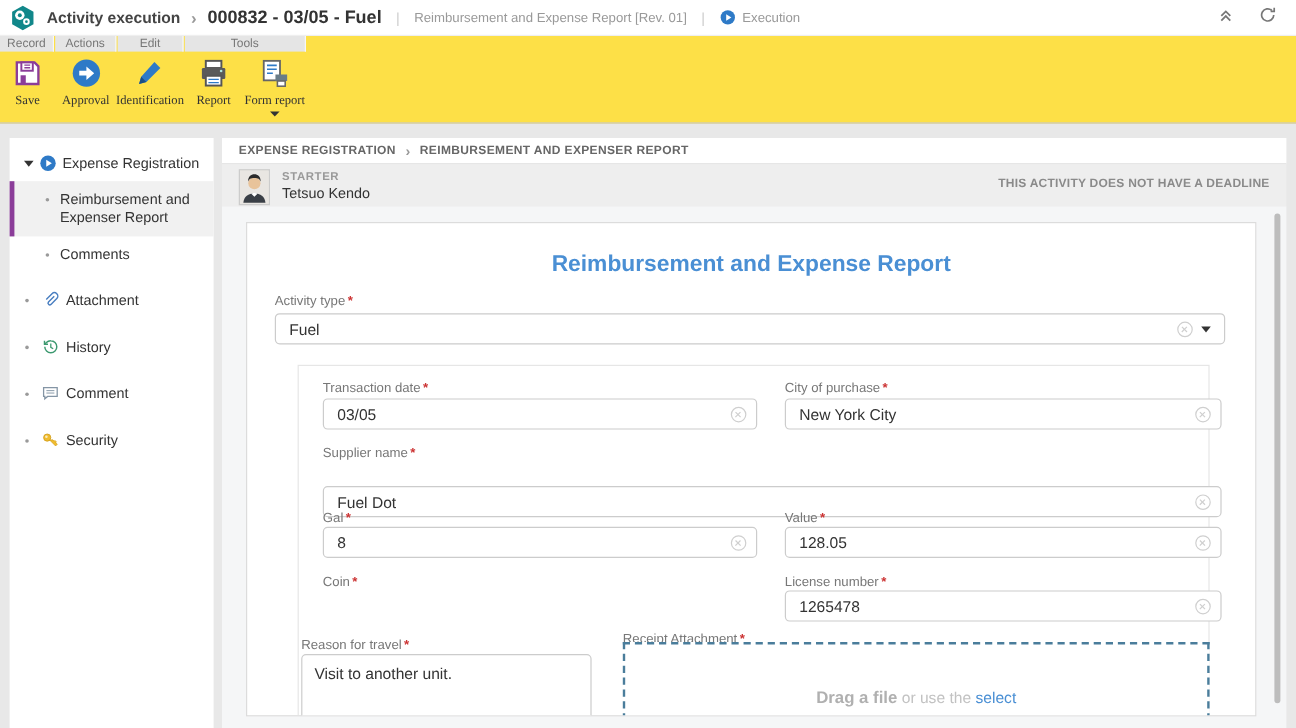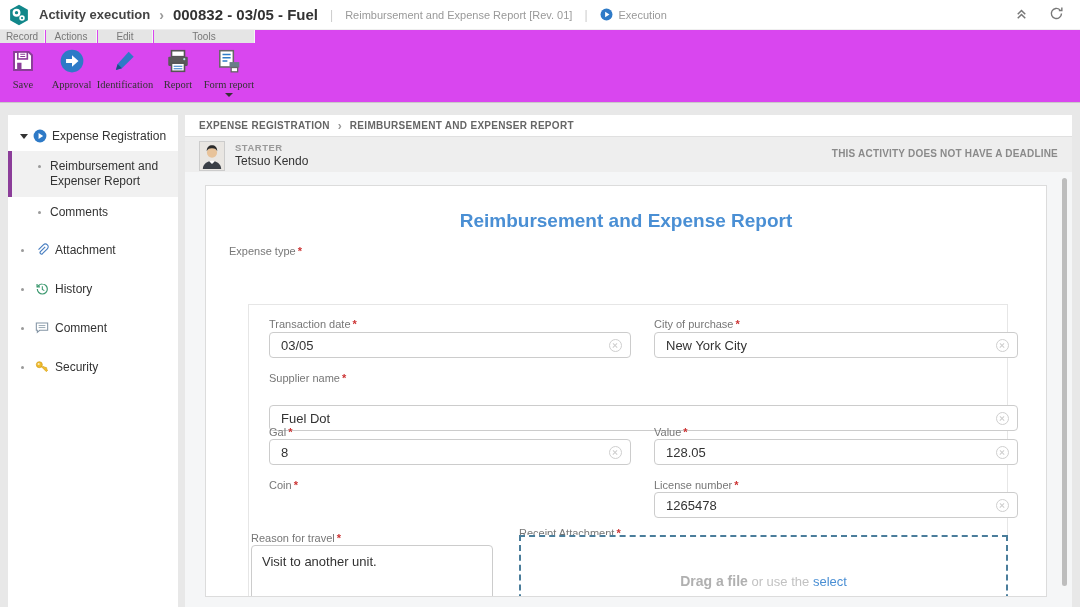--- a/index.html
+++ b/index.html
@@ -14,21 +14,21 @@
   .tb-chev { color:#999; font-size:14px; font-weight:bold; margin:0 9px; }
   .record-title { font-size:15px; font-weight:bold; color:#333; }
   .tb-sep { color:#ccc; font-size:12px; margin:0 12px; }
   .tb-sub { font-size:11px; color:#999; }
   .tb-step { display:flex; align-items:center; gap:6px; font-size:11px; color:#999; }
   .tb-step svg { width:13px; height:13px; }
   .topbar-right { position:absolute; right:16px; top:0; height:30px; display:flex; align-items:center; gap:20px; }
   .topbar-right svg { width:15px; height:15px; cursor:pointer; }
 
   
-  .toolbar { position:absolute; top:30px; left:0; width:1080px; height:73px; background:#d946ef;
+  .toolbar { position:absolute; top:30px; left:0; width:1080px; height:73px; background:#fde047;
              border-bottom:1px solid #c9c9c9; }
   .tgroup { position:absolute; top:0; height:13px; background:#e5e5e5; border-right:1px solid #f7f7f7;
             font-size:10px; color:#777; text-align:center; line-height:13px; }
   .g0{left:0;width:45px;} .g1{left:46px;width:51px;} .g2{left:98px;width:55px;} .g3{left:154px;width:101px;}
   .tbtn { position:absolute; top:16px; text-align:center; cursor:pointer;font-family:Liberation Serif, serif; }
   .tbtn .ticon { height:30px; display:flex; align-items:center; justify-content:center; }
   .tbtn .ticon svg { width:26px; height:26px; }
   .tbtn .tlabel { font-size:10.5px; color:#333; margin-top:3px; white-space:nowrap; }
   .b-save{left:2px;width:42px;} .b-approval{left:46px;width:51px;} .b-ident{left:93px;width:64px;}
   .b-report{left:156px;width:44px;} .b-formreport{left:201px;width:56px;}
@@ -273,21 +273,26 @@
       <div class="starter-name">Tetsuo Kendo</div>
     </span>
     <span class="deadline">THIS ACTIVITY DOES NOT HAVE A DEADLINE</span>
   </div>
 
   <div class="content">
     <div class="card">
       <div class="f-title">Reimbursement and Expense Report</div>
 
       <span class="fld-label" style="left:23px; top:59px;">
-        <span>Expense type</span><span class="req">*</span>
+        <span>Activity type</span><span class="req">*</span>
+      </span>
+      <span class="inp-wrap" style="left:23px; top:75px; width:792px;">
+        <input class="inp" style="padding-right: 48px;" value="Fuel">
+        <span class="clear-ic" style="right:27px;"></span>
+        <span class="sel-caret" style="right:12px; left:auto;"></span>
       </span>
 
       <div class="groupbox"></div>
 
       <span class="fld-label" style="left:63px; top:132px;">
         <span>Transaction date</span><span class="req">*</span>
       </span>
       <span class="inp-wrap" style="left:63px; top:146px; width:362px;">
         <input class="inp" value="03/05" style="">
         <span class="clear-ic"></span>

